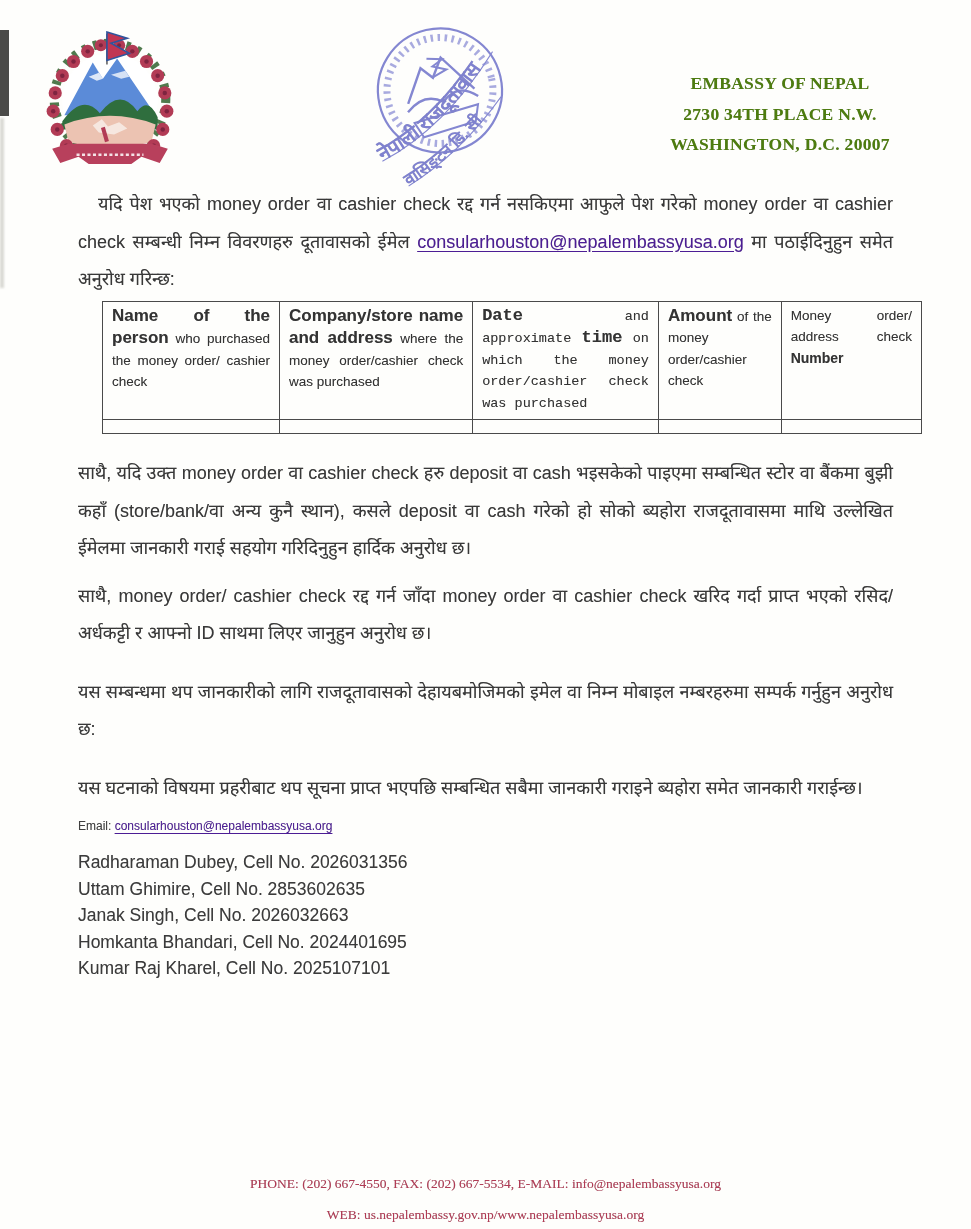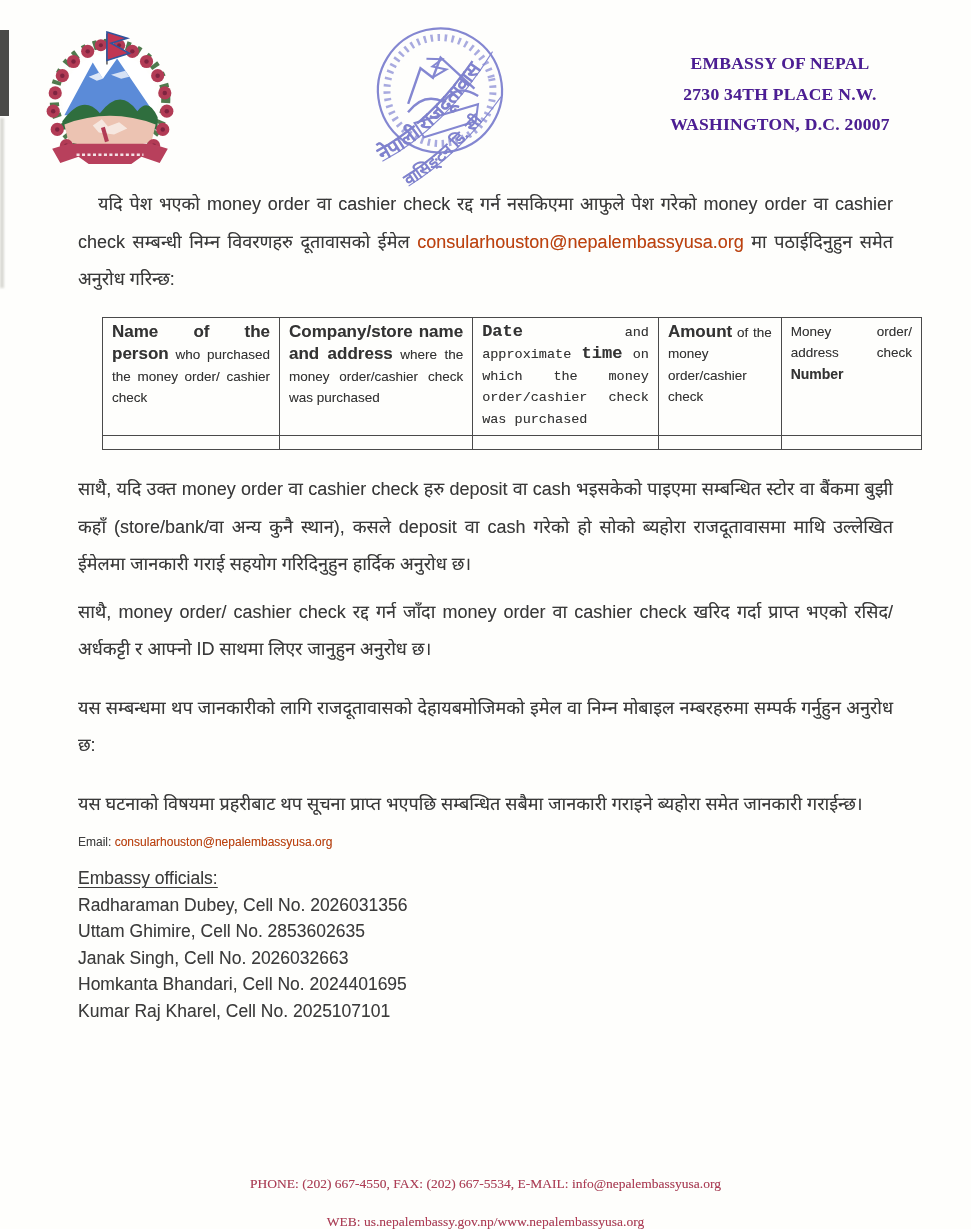--- a/index.html
+++ b/index.html
@@ -16,37 +16,37 @@
 
   
   .artifact-dark{position:absolute;left:0;top:30px;width:9px;height:86px;background:#4b4b49;filter:blur(.6px);}
   .artifact-light{position:absolute;left:0;top:118px;width:4px;height:170px;background:#d9d9d4;filter:blur(.8px);}
 
   
   .header{position:relative;height:178px;}
   .emblem{position:absolute;left:44px;top:26px;width:132px;height:142px;}
   .stamp{position:absolute;left:348px;top:16px;width:192px;height:184px;filter:blur(.4px);opacity:.92;}
   .org-address{
-    position:absolute;left:630px;top:48px;width:300px;
+    position:absolute;left:630px;top:68px;width:300px;
     text-align:center;
     font-family:"Liberation Serif","DejaVu Serif",serif;
     font-weight:bold;font-size:17.5px;line-height:30.5px;
-    color:#4c1d95;letter-spacing:.3px;
+    color:#4d7c0f;letter-spacing:.3px;
   }
 
   
   .content{margin:8px 78px 0 78px;}
   .para{
     font-size:18px;line-height:37.5px;text-align:justify;margin:0;
   }
   .para.first{text-indent:20px;}
-  .doc-link{color:#c2410c;text-underline-offset:3px;}
+  .doc-link{color:#4c1d95;text-decoration:underline;text-underline-offset:3px;}
 
   table.info{
-    border-collapse:collapse;margin:18px 0 0 24px;width:820px;table-layout:fixed;
+    border-collapse:collapse;margin:2px 0 0 24px;width:820px;table-layout:fixed;
   }
   table.info td{
     border:1.8px solid #4a4a4a;vertical-align:top;
     padding:3px 9px 5px 9px;
     font-size:13.5px;line-height:21.5px;text-align:justify;color:#333;
   }
   table.info .hb{font-weight:bold;font-size:17px;}
   table.info .hb2{font-weight:bold;font-size:14px;}
   .c1{width:21.8%;} .c2{width:24%;} .c3{width:23%;font-family:Liberation Mono, monospace;} .c4{width:14.4%;} .c5{width:16.8%;}
   tr.empty td{height:13px;padding:0;}
@@ -57,21 +57,21 @@
   .email-line{margin-top:12px;font-size:12px;color:#3f3f3f;}
   .officials{margin-top:16px;font-size:17.5px;line-height:26.5px;color:#3b3b3b;}
   .officials .heading{text-decoration:underline;text-underline-offset:3px;}
 
   
   .footer{
     position:absolute;left:0;top:1176px;width:971px;text-align:center;
     font-family:"Liberation Serif","DejaVu Serif",serif;
     color:#b23b55;font-size:13.5px;line-height:16px;
   }
-  .footer .f1{margin-bottom:22px;}
+  .footer .f1{margin-bottom:15px;}
 </style>
 </head>
 <body>
 
 <div class="page">
 
   <div class="artifact-dark"></div>
   <div class="artifact-light"></div>
 
   <div class="header">
@@ -195,21 +195,20 @@
 
     <p class="para p2">साथै, money order/ cashier check रद्द गर्न जाँदा money order वा cashier check खरिद गर्दा प्राप्त भएको रसिद/अर्धकट्टी र आफ्नो ID साथमा लिएर जानुहुन अनुरोध छ।</p>
 
     <p class="para gap">यस सम्बन्धमा थप जानकारीको लागि राजदूतावासको देहायबमोजिमको इमेल वा निम्न मोबाइल नम्बरहरुमा सम्पर्क गर्नुहुन अनुरोध छ:</p>
 
     <p class="para gap">यस घटनाको विषयमा प्रहरीबाट थप सूचना प्राप्त भएपछि सम्बन्धित सबैमा जानकारी गराइने ब्यहोरा समेत जानकारी गराईन्छ।</p>
 
     <div class="email-line"><span>Email: </span><span class="doc-link">consularhouston@nepalembassyusa.org</span></div>
 
     <div class="officials">
-      <div class="heading">Embassy officials:</div>
       <div>Radharaman Dubey, Cell No. 2026031356</div>
       <div>Uttam Ghimire, Cell No. 2853602635</div>
       <div>Janak Singh, Cell No. 2026032663</div>
       <div>Homkanta Bhandari, Cell No. 2024401695</div>
       <div>Kumar Raj Kharel, Cell No. 2025107101</div>
     </div>
   </div>
 
   <div class="footer">
     <div class="f1">PHONE: (202) 667-4550, FAX: (202) 667-5534, E-MAIL: info@nepalembassyusa.org</div>

